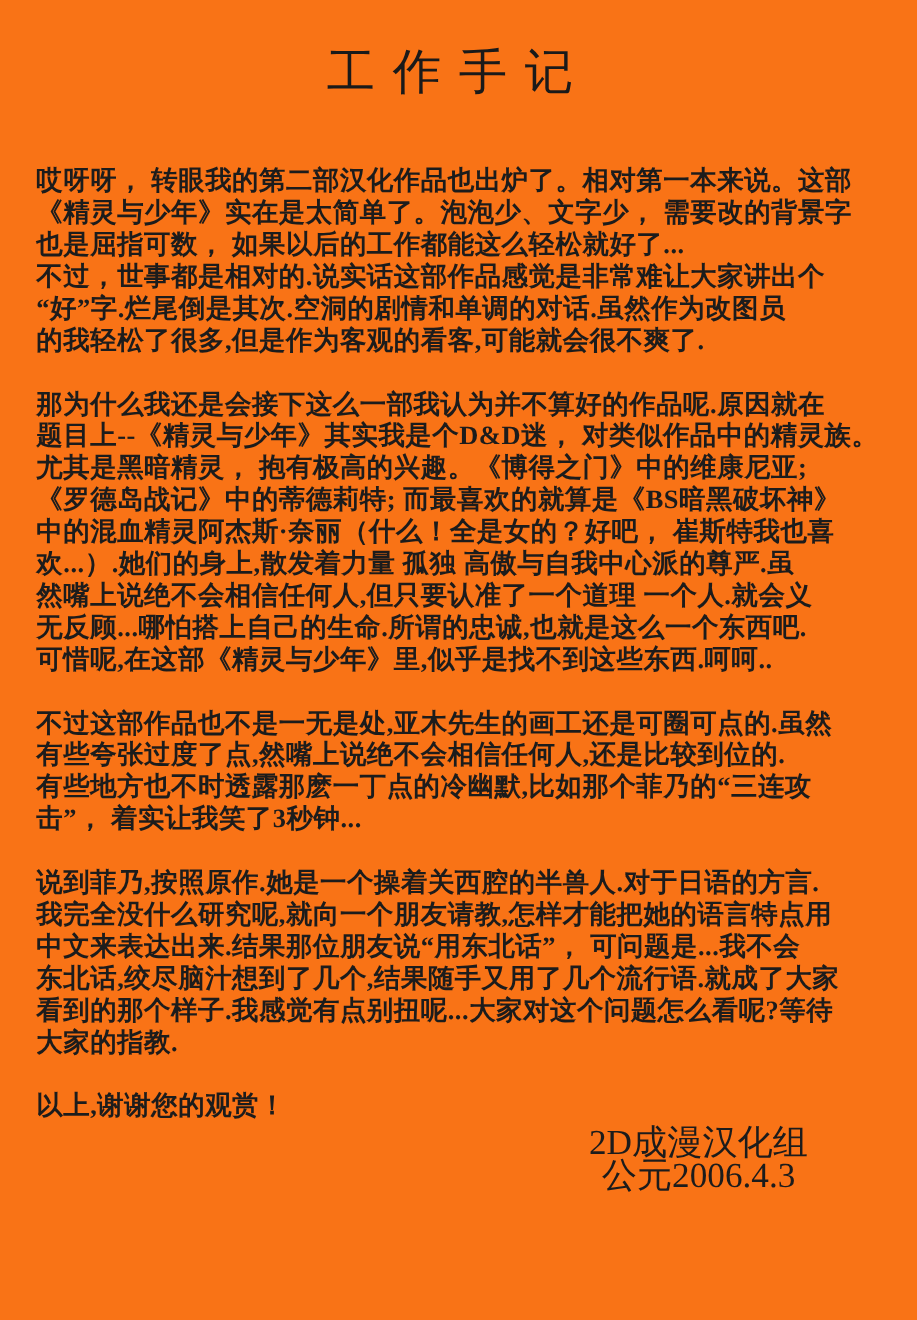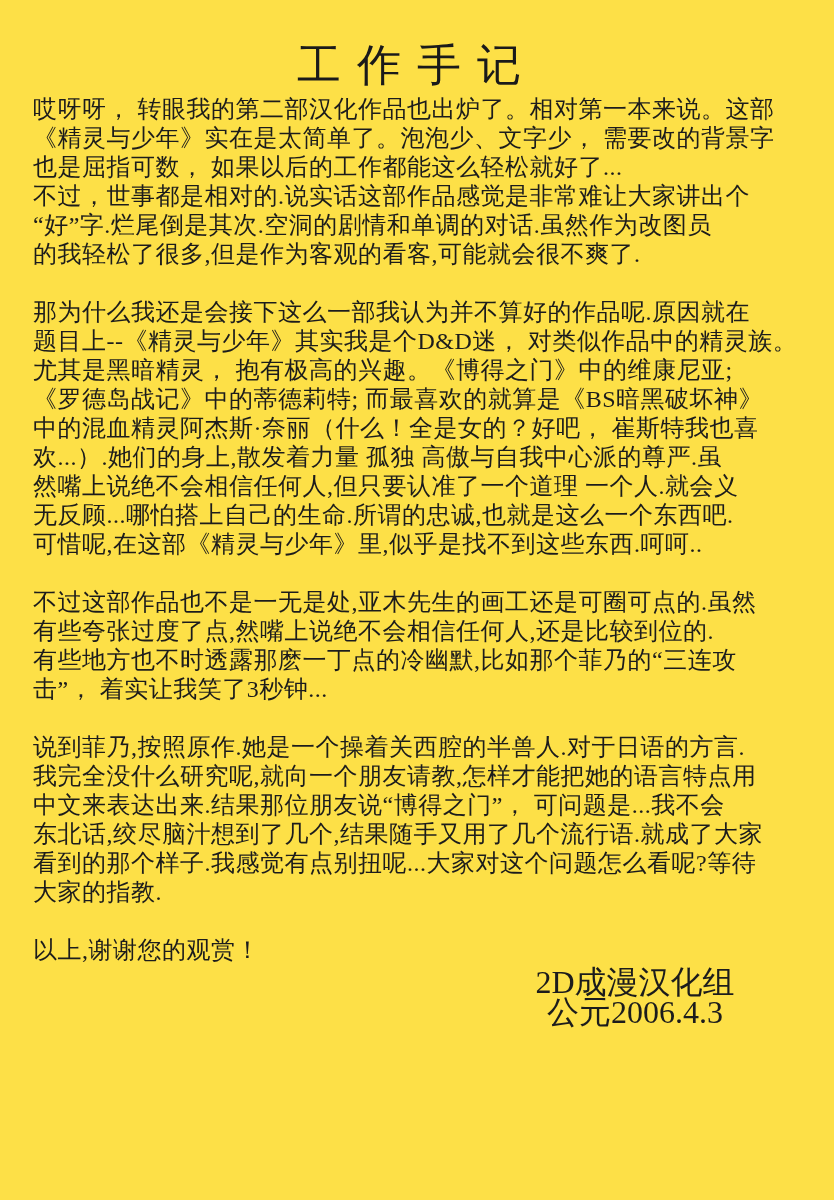--- a/index.html
+++ b/index.html
@@ -5,38 +5,40 @@
   html, body {
     margin: 0;
     padding: 0;
     background: #ffffff;
   }
   .page {
     position: relative;
     width: 834px;
     height: 1200px;
     margin: 0 auto;
-    background: #fde047;
+    background: #f97316;
     color: #1c1c1c;
     font-family: "Liberation Serif", "DejaVu Serif", serif;
     overflow: hidden;
   }
   .title {
     margin: 36px 0 0 0;
     text-align: center;
     font-size: 44px;
     font-weight: normal;
     letter-spacing: 16px;
     color: #1a1a1a;
   }
   .body-text {
+    margin-top: 56px;
     padding: 0 18px 0 33px;
     font-size: 24px;
     line-height: 29px;
     letter-spacing: 0.5px;
+    font-weight: bold;
   }
   .body-text p {
     margin: 0 0 29px 0;
     white-space: pre-line; 
   }
   .ps-note {
     margin-bottom: 29px;
   }
   .closing-line {
     margin-bottom: 0 !important;
@@ -76,21 +78,21 @@
 无反顾...哪怕搭上自己的生命.所谓的忠诚,也就是这么一个东西吧.
 可惜呢,在这部《精灵与少年》里,似乎是找不到这些东西.呵呵..</p>
 
     <p>不过这部作品也不是一无是处,亚木先生的画工还是可圈可点的.虽然
 有些夸张过度了点,然嘴上说绝不会相信任何人,还是比较到位的.
 有些地方也不时透露那麽一丁点的冷幽默,比如那个菲乃的“三连攻
 击”， 着实让我笑了3秒钟...</p>
 
     <p>说到菲乃,按照原作.她是一个操着关西腔的半兽人.对于日语的方言.
 我完全没什么研究呢,就向一个朋友请教,怎样才能把她的语言特点用
-中文来表达出来.结果那位朋友说“博得之门”， 可问题是...我不会
+中文来表达出来.结果那位朋友说“用东北话”， 可问题是...我不会
 东北话,绞尽脑汁想到了几个,结果随手又用了几个流行语.就成了大家
 看到的那个样子.我感觉有点别扭呢...大家对这个问题怎么看呢?等待
 大家的指教.</p>
 
 
     <p class="closing-line">以上,谢谢您的观赏！</p>
 
   </div>
 
   <div class="signature">

